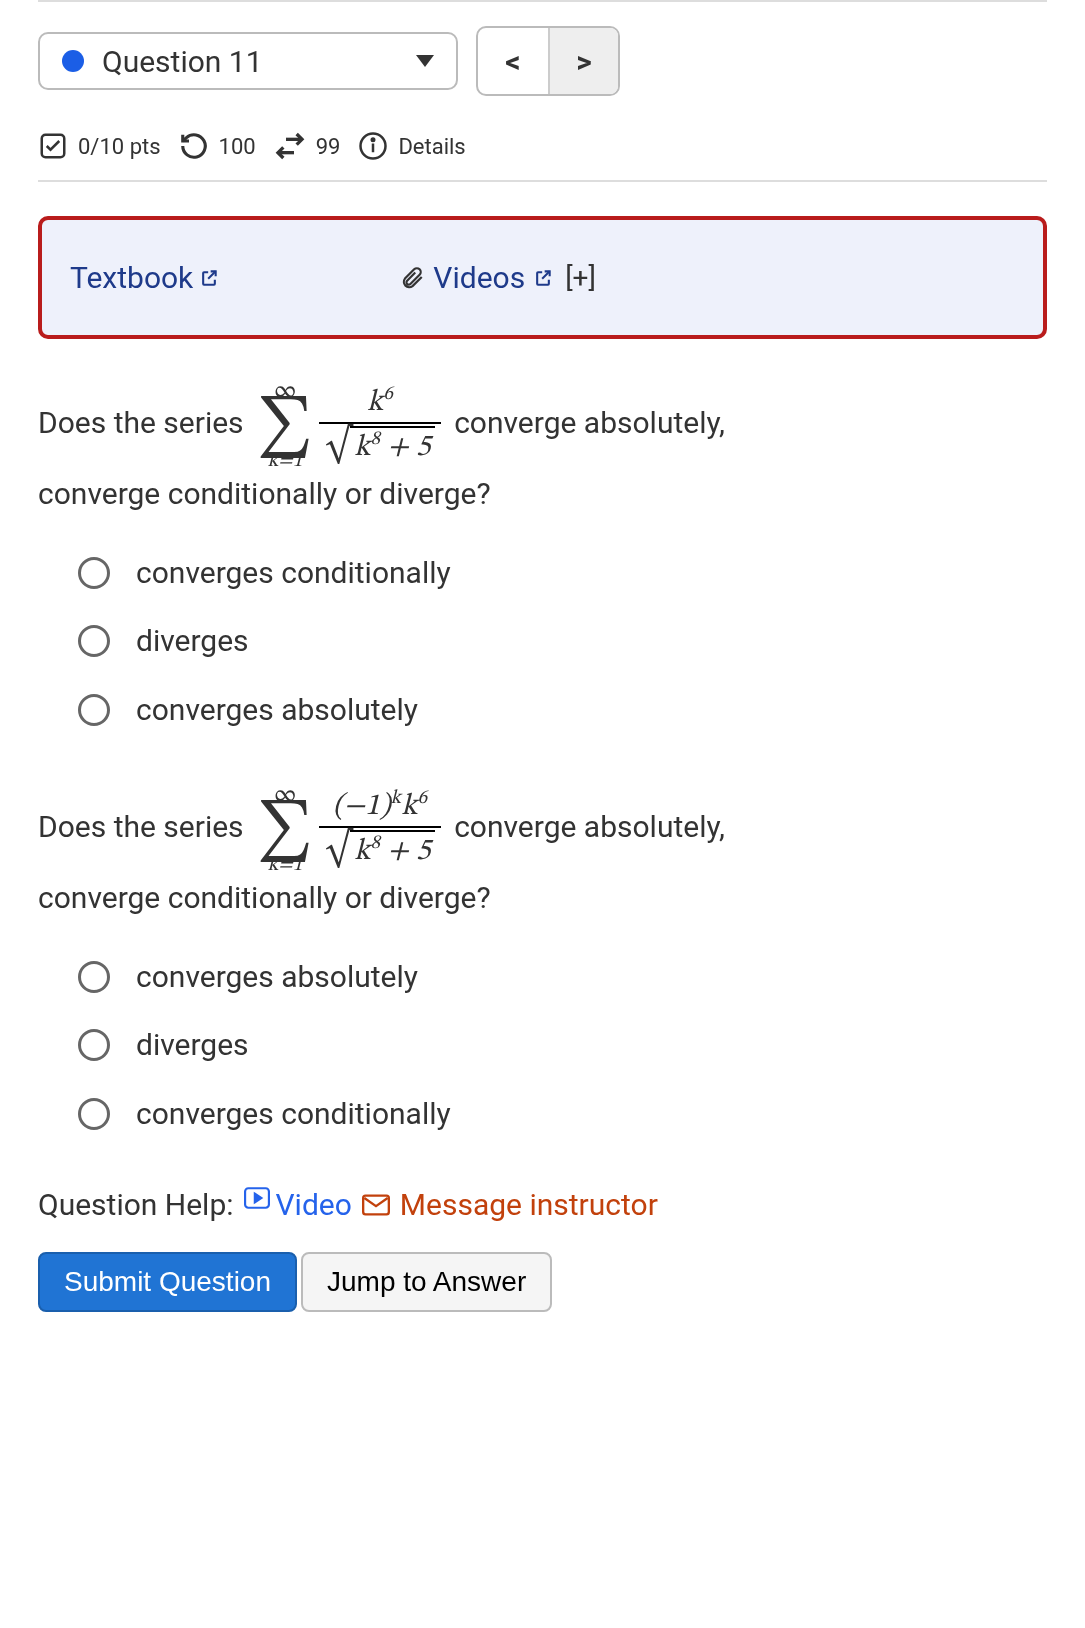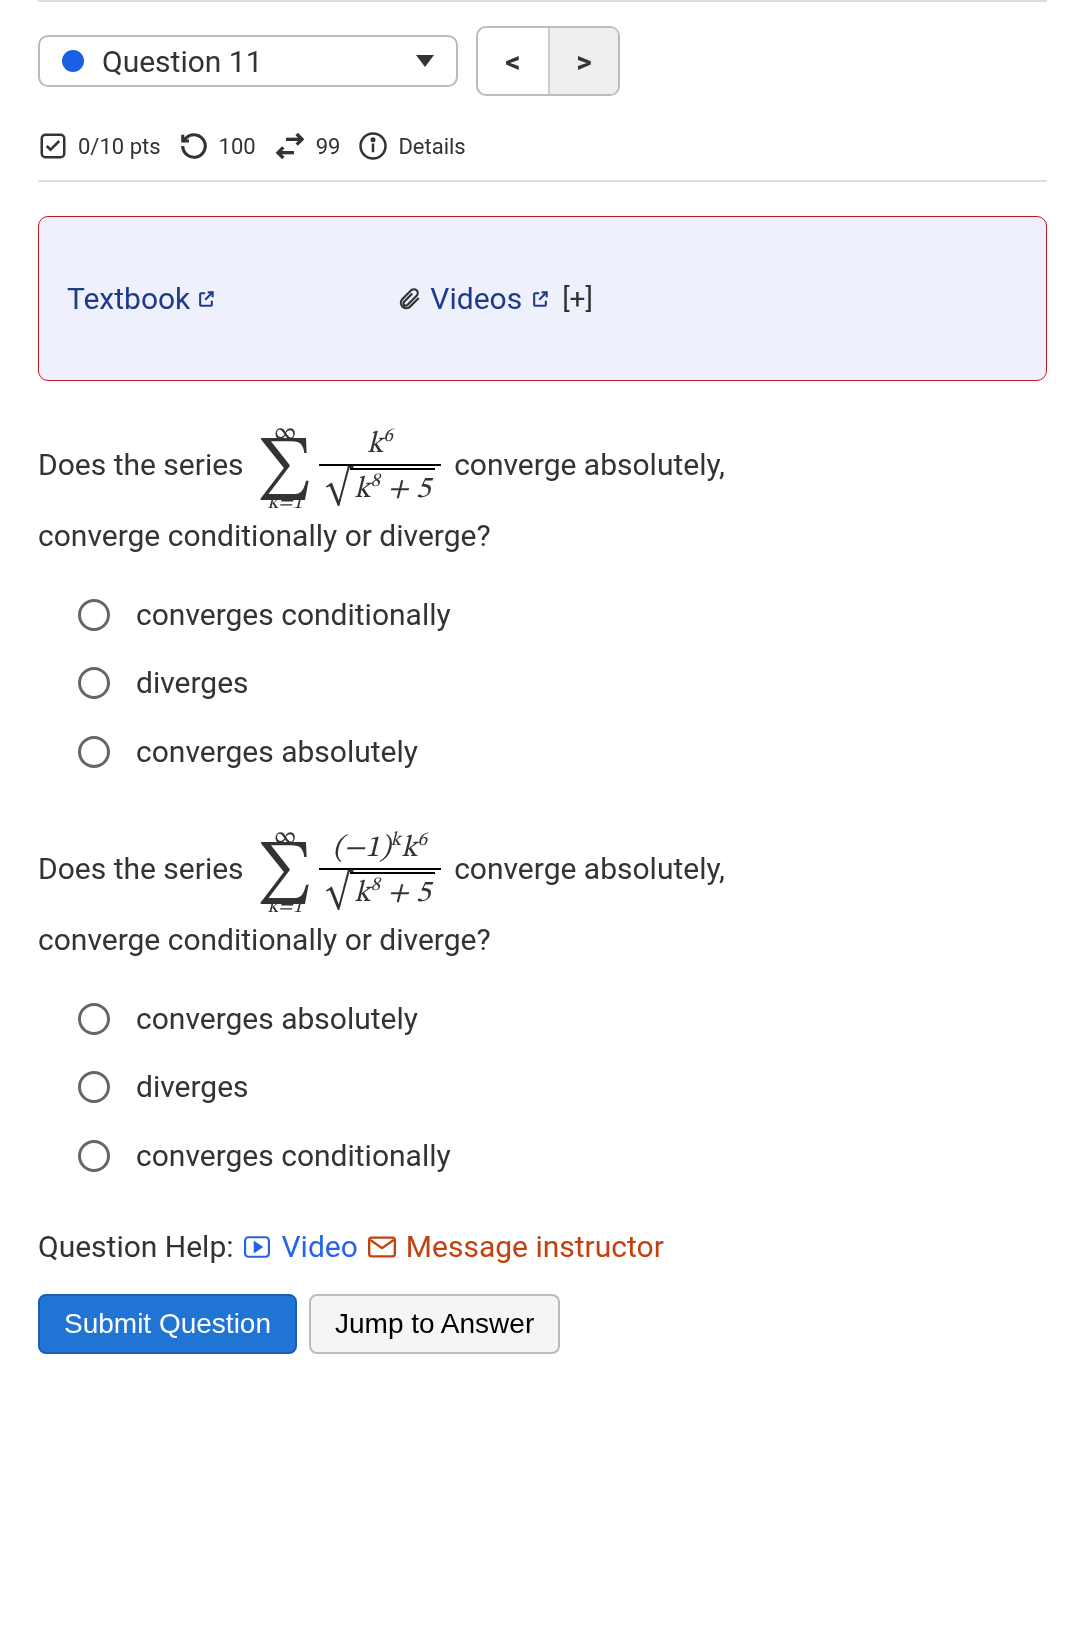--- a/index.html
+++ b/index.html
@@ -20,21 +20,21 @@
     align-items: center;
     gap: 18px;
     padding: 24px 0;
   }
   .question-select {
     display: flex;
     align-items: center;
     border: 2px solid #bbb;
     border-radius: 10px;
     padding: 14px 22px;
-    height: 52px;
+    height: 58px;
     min-width: 420px;
     background: #fff;
   }
   .dot-blue {
     width: 22px; height: 22px;
     background: #1b5ee6;
     border-radius: 50%;
     margin-right: 18px;
   }
   .question-select .label { font-size: 30px; flex: 1; }
@@ -65,23 +65,23 @@
     display: flex;
     align-items: center;
     gap: 10px;
     padding: 10px 0 18px 0;
     font-size: 22px;
   }
   .meta-row .icon { display: inline-flex; align-items: center; }
   
   .resources-box {
     background: #eef1fb;
-    border: 1px solid #b91c1c;
+    border: 4px solid #b91c1c;
     border-radius: 10px;
-    padding: 64px 28px;
+    padding: 40px 28px;
     margin: 34px 0 40px 0;
     display: flex;
     align-items: center;
   }
   .resources-box .textbook { color: #1e3a8a; font-size: 30px; display:flex; align-items:center; gap:6px;}
   .resources-box .videos { color: #1e3a8a; font-size: 30px; margin-left: 180px; display:flex; align-items:center; gap:8px;}
   .plus { color: #333; font-size: 28px; margin-left: 4px;}
   
   .question-block { margin: 20px 0 50px 0; font-size: 30px; line-height: 1.55; }
   .math-wrap { display: inline-flex; align-items: center; vertical-align: middle; margin: 0 6px; font-family: "Cambria Math", "STIX Two Math", "Times New Roman", serif; }
@@ -106,24 +106,24 @@
     font-size: 30px;
   }
   .radio {
     width: 32px; height: 32px;
     border: 3px solid #666;
     border-radius: 50%;
     flex-shrink: 0;
   }
   
   .help-row { font-size: 30px; margin: 30px 0; display:flex; align-items:center; gap:10px; flex-wrap:wrap;}
-  .help-row .link-blue { color: #2563eb; display:inline-flex; align-items:center; gap:12px;}
+  .help-row .link-blue { color: #2563eb; display:inline-flex; gap:6px;}
   .help-row .link-red { color: #c2410c; display:inline-flex; align-items:center; gap:10px;}
   
-  .button-row { display:flex; gap:12px; margin: 20px 0 40px 0; align-items: flex-end; }
+  .button-row { display:flex; gap:4px; margin: 20px 0 40px 0; align-items: flex-end; }
   .btn {
     font-size: 28px;
     padding: 12px 24px;
     border-radius: 8px;
     border: 2px solid #bbb;
     background: #f5f5f5;
   }
   .btn-primary {
     background: #2074d4;
     color: #fff;

